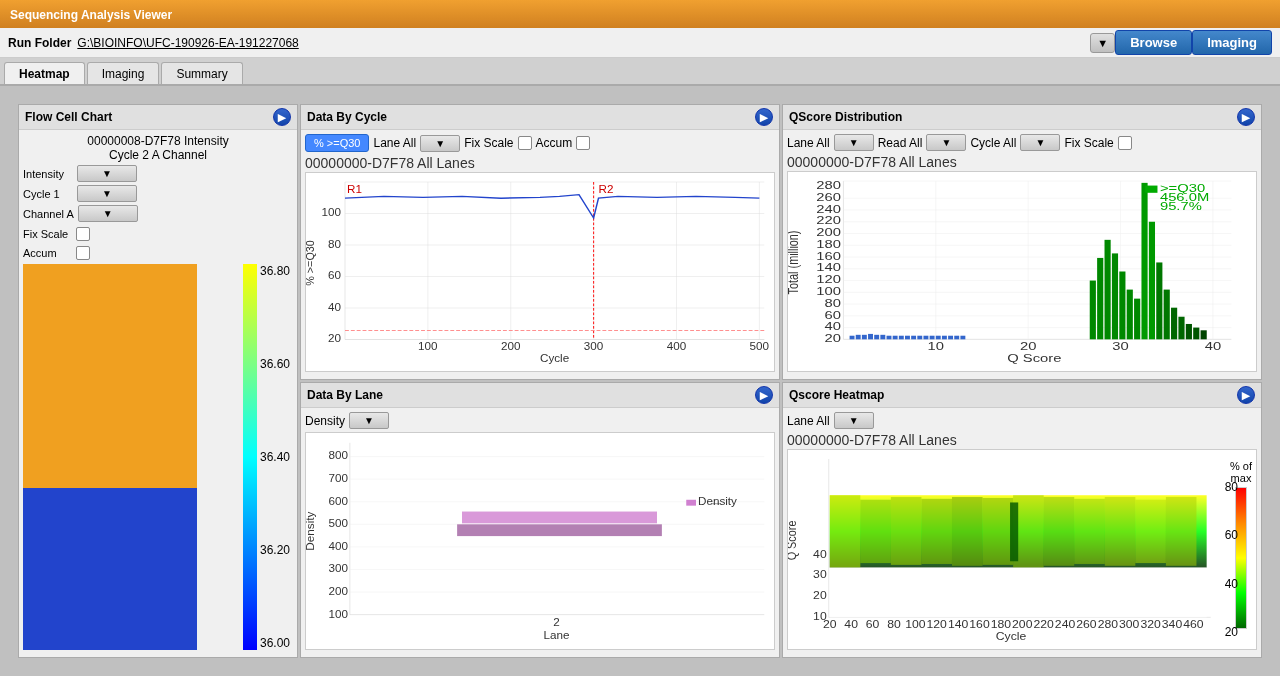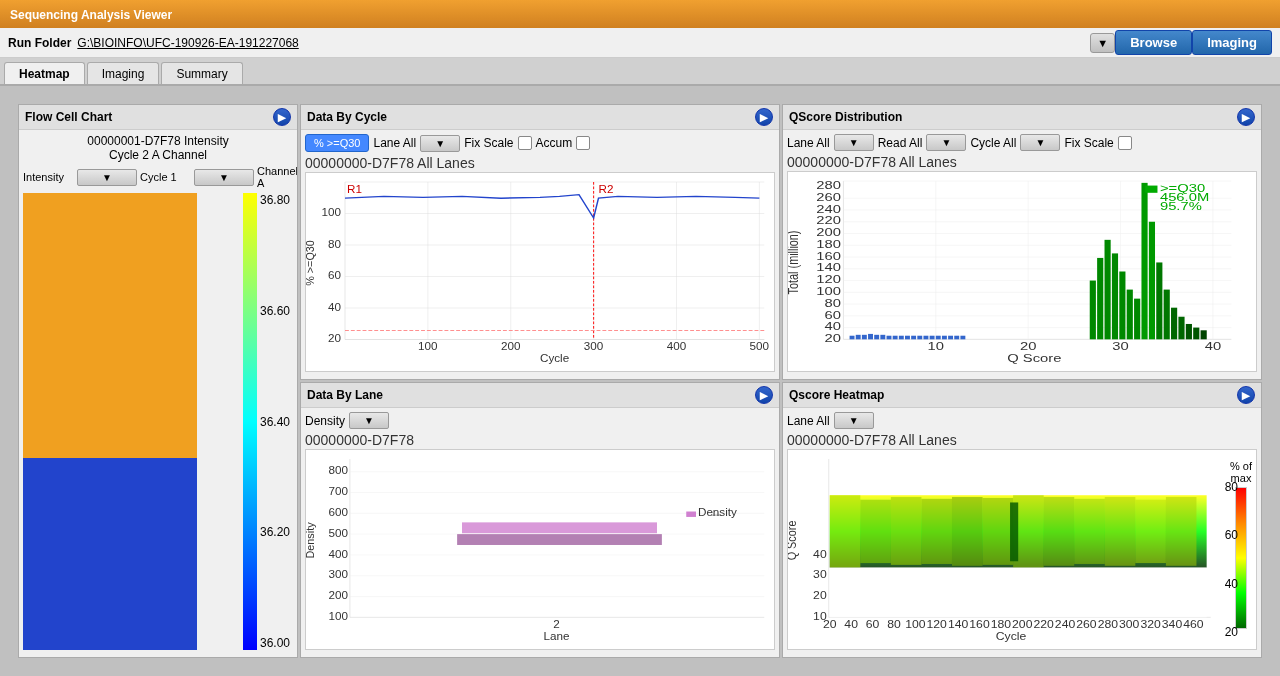--- a/index.html
+++ b/index.html
@@ -123,21 +123,21 @@
       grid-column: 1;
     }
     .flow-cell-inner {
       padding: 4px;
       display: flex;
       flex-direction: column;
       height: calc(100% - 28px);
     }
     .fc-controls {
       display: flex;
-      flex-direction: row;
+      flex-direction: column;
       gap: 3px;
       margin-bottom: 4px;
     }
     .fc-control-row {
       display: flex;
       align-items: center;
       gap: 4px;
     }
     .fc-label { font-size: 11px; min-width: 50px; }
     .dropdown-btn {
@@ -249,21 +249,21 @@
 
 <div id="main-content">
 
   <div class="panel" id="flow-cell-panel">
     <div class="panel-header">
       <span class="panel-title">Flow Cell Chart</span>
       <button class="expand-btn">▶</button>
     </div>
     <div class="flow-cell-inner">
       <div style="text-align:center; font-size:10px; margin-bottom:3px;">
-        <div>00000001-D7F78 Intensity</div>
+        <div>00000008-D7F78 Intensity</div>
         <div>Cycle 2 A Channel</div>
       </div>
       <div class="fc-controls">
         <div class="fc-control-row">
           <span class="fc-label">Intensity</span>
           <button class="dropdown-btn">▼</button>
         </div>
         <div class="fc-control-row">
           <span class="fc-label">Cycle 1</span>
           <button class="dropdown-btn">▼</button>
@@ -481,21 +481,20 @@
   <div class="panel">
     <div class="panel-header">
       <span class="panel-title">Data By Lane</span>
       <button class="expand-btn">▶</button>
     </div>
     <div class="chart-panel-inner">
       <div class="chart-controls">
         <span>Density</span>
         <button class="dropdown-btn" style="min-width:40px;">▼</button>
       </div>
-      <div class="chart-title">00000000-D7F78</div>
       <div class="chart-area">
         <svg width="100%" height="100%" viewBox="0 0 480 220" preserveAspectRatio="none">
           <line x1="45" y1="10" x2="45" y2="185" stroke="#ccc" stroke-width="0.5"></line>
           <line x1="45" y1="185" x2="470" y2="185" stroke="#ccc" stroke-width="0.5"></line>
 
           <line x1="45" y1="162" x2="470" y2="162" stroke="#eee" stroke-width="0.5"></line>
           <line x1="45" y1="139" x2="470" y2="139" stroke="#eee" stroke-width="0.5"></line>
           <line x1="45" y1="116" x2="470" y2="116" stroke="#eee" stroke-width="0.5"></line>
           <line x1="45" y1="93" x2="470" y2="93" stroke="#eee" stroke-width="0.5"></line>
           <line x1="45" y1="70" x2="470" y2="70" stroke="#eee" stroke-width="0.5"></line>

